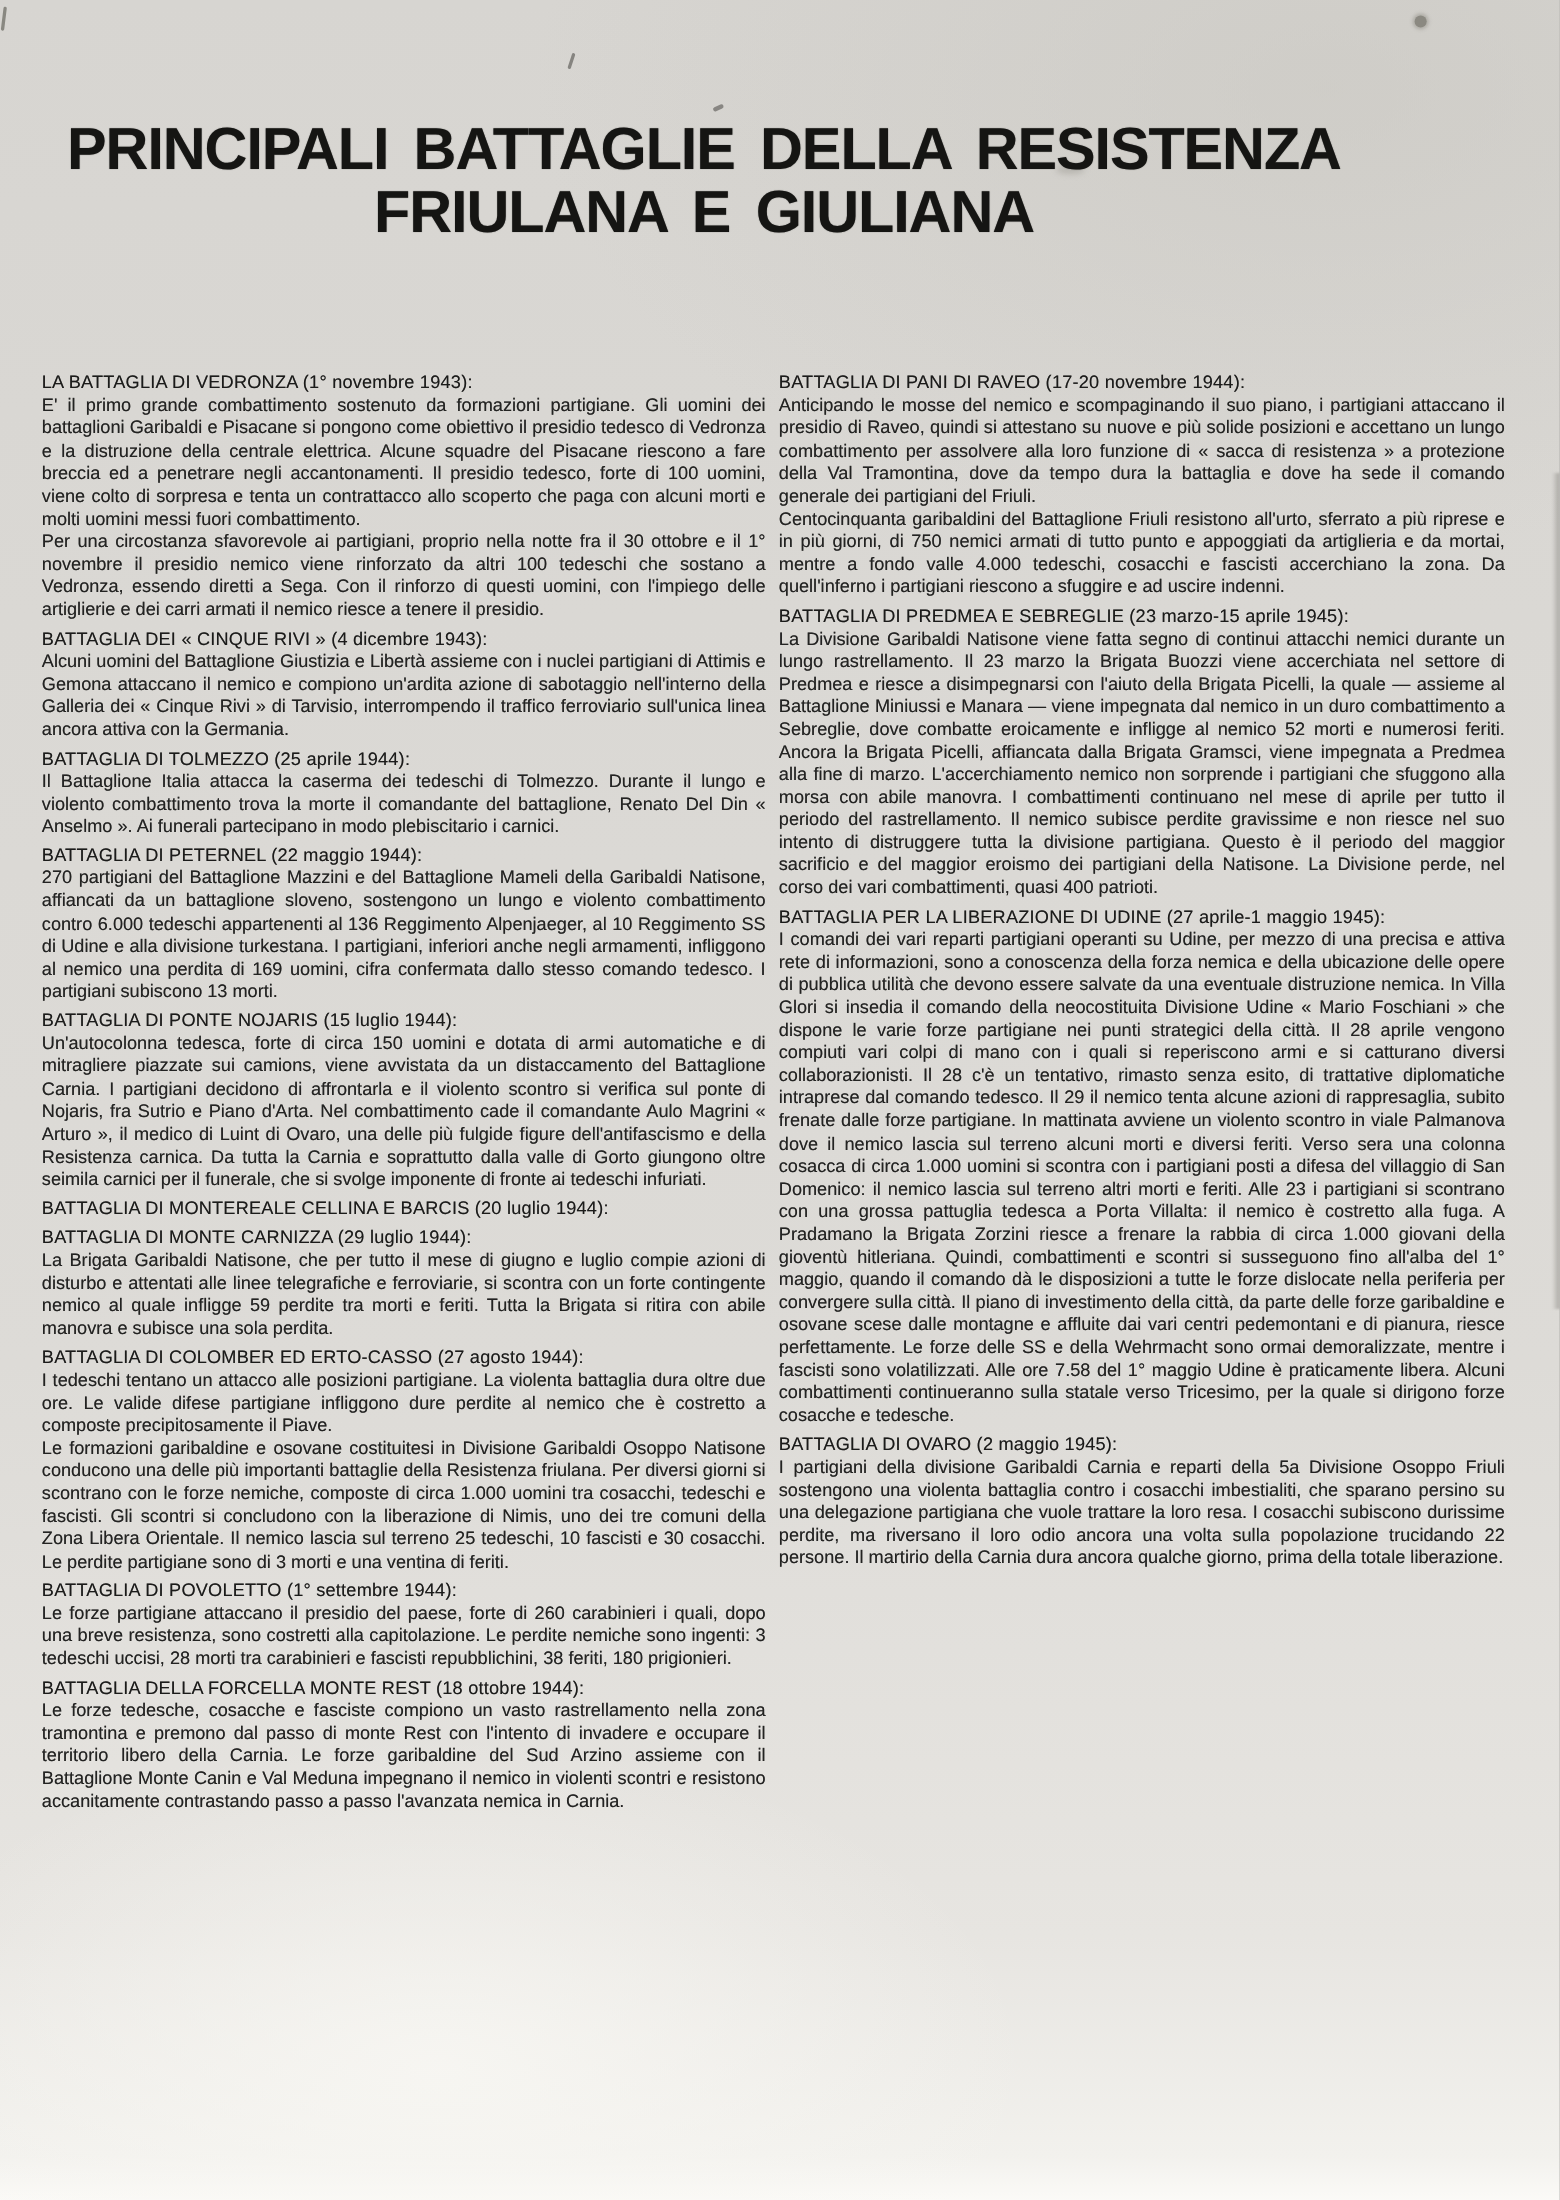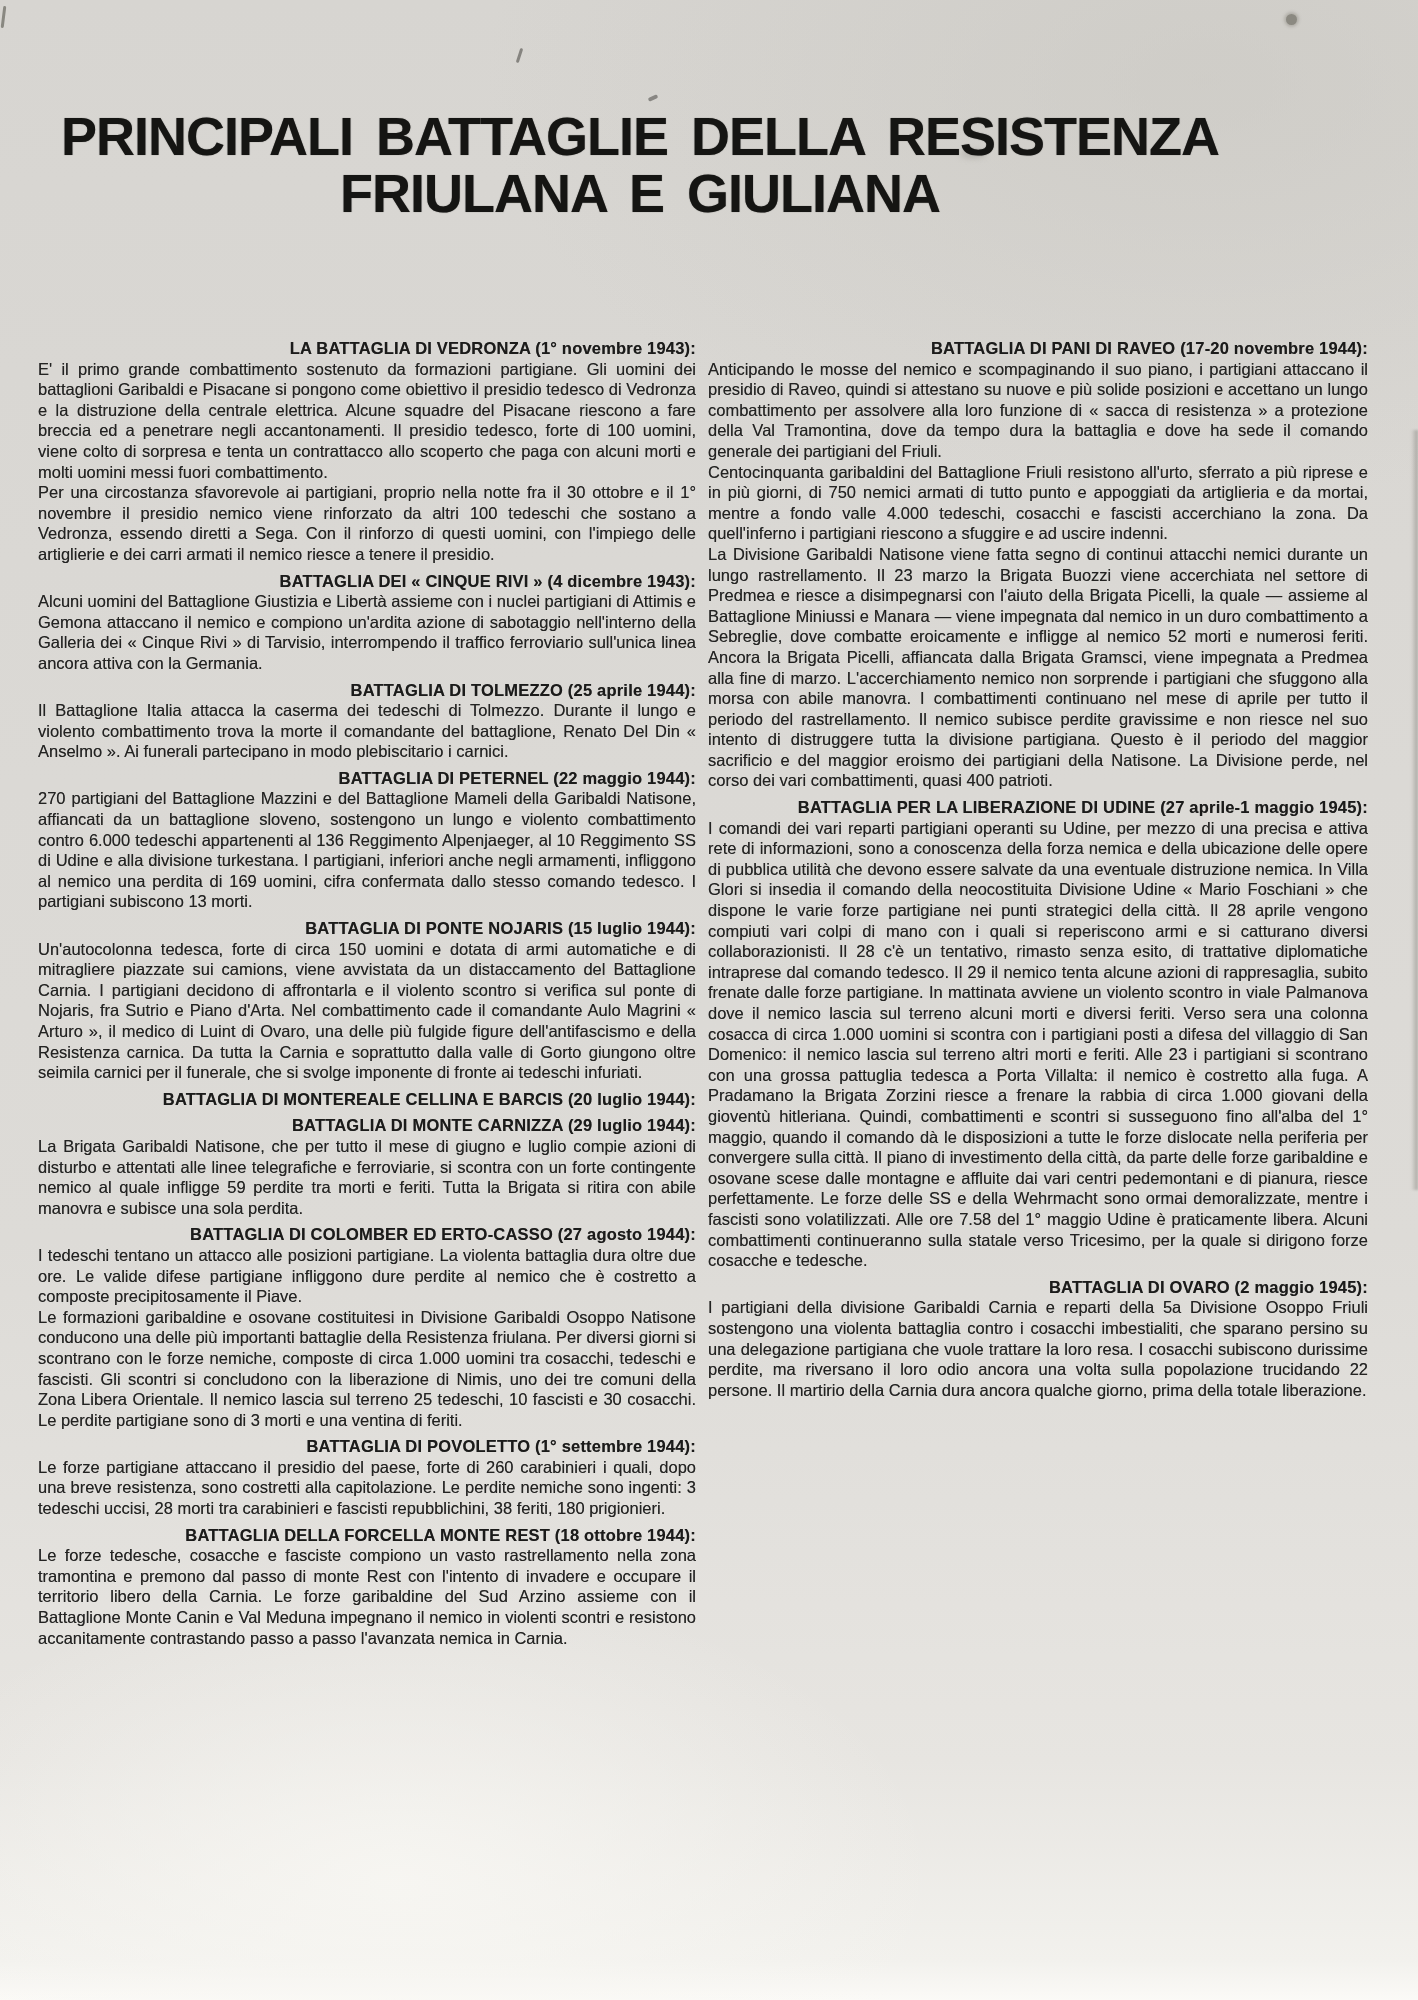--- a/index.html
+++ b/index.html
@@ -46,24 +46,24 @@
     text-align:justify;
     font-size:16.5px;
     line-height:20.6px;
     color:#232322;
     text-shadow:0 0 .5px rgba(35,35,34,.55);
   }
   .col-left{left:38px;width:658px;}
   .col-right{left:708px;width:660px;}
   .section{margin:0;}
   .bh{
-    font-weight:700;
+    font-weight:400;
     letter-spacing:.2px;
     margin-top:6px;
-    text-align:right;
+    text-align:left;
     color:#1b1b1a;
   }
   .section:first-child .bh{margin-top:0;}
   .bp{margin:0;padding:0;}
 </style>
 </head>
 <body>
 
 <div class="photo">
 
@@ -124,20 +124,21 @@
         <p class="bp">Le forze tedesche, cosacche e fasciste compiono un vasto rastrellamento nella zona tramontina e premono dal passo di monte Rest con l'intento di invadere e occupare il territorio libero della Carnia. Le forze garibaldine del Sud Arzino assieme con il Battaglione Monte Canin e Val Meduna impegnano il nemico in violenti scontri e resistono accanitamente contrastando passo a passo l'avanzata nemica in Carnia.</p>
       </div>
     </div>
   <div class="col col-right">
       <div class="section">
         <div class="bh">BATTAGLIA DI PANI DI RAVEO (17-20 novembre 1944):</div>
         <p class="bp">Anticipando le mosse del nemico e scompaginando il suo piano, i partigiani attaccano il presidio di Raveo, quindi si attestano su nuove e più solide posizioni e accettano un lungo combattimento per assolvere alla loro funzione di « sacca di resistenza » a protezione della Val Tramontina, dove da tempo dura la battaglia e dove ha sede il comando generale dei partigiani del Friuli.</p>
         <p class="bp">Centocinquanta garibaldini del Battaglione Friuli resistono all'urto, sferrato a più riprese e in più giorni, di 750 nemici armati di tutto punto e appoggiati da artiglieria e da mortai, mentre a fondo valle 4.000 tedeschi, cosacchi e fascisti accerchiano la zona. Da quell'inferno i partigiani riescono a sfuggire e ad uscire indenni.</p>
       </div>
       <div class="section">
+        <div class="bh">BATTAGLIA DI PREDMEA E SEBREGLIE (23 marzo-15 aprile 1945):</div>
         <p class="bp">La Divisione Garibaldi Natisone viene fatta segno di continui attacchi nemici durante un lungo rastrellamento. Il 23 marzo la Brigata Buozzi viene accerchiata nel settore di Predmea e riesce a disimpegnarsi con l'aiuto della Brigata Picelli, la quale — assieme al Battaglione Miniussi e Manara — viene impegnata dal nemico in un duro combattimento a Sebreglie, dove combatte eroicamente e infligge al nemico 52 morti e numerosi feriti. Ancora la Brigata Picelli, affiancata dalla Brigata Gramsci, viene impegnata a Predmea alla fine di marzo. L'accerchiamento nemico non sorprende i partigiani che sfuggono alla morsa con abile manovra. I combattimenti continuano nel mese di aprile per tutto il periodo del rastrellamento. Il nemico subisce perdite gravissime e non riesce nel suo intento di distruggere tutta la divisione partigiana. Questo è il periodo del maggior sacrificio e del maggior eroismo dei partigiani della Natisone. La Divisione perde, nel corso dei vari combattimenti, quasi 400 patrioti.</p>
       </div>
       <div class="section">
         <div class="bh">BATTAGLIA PER LA LIBERAZIONE DI UDINE (27 aprile-1 maggio 1945):</div>
         <p class="bp">I comandi dei vari reparti partigiani operanti su Udine, per mezzo di una precisa e attiva rete di informazioni, sono a conoscenza della forza nemica e della ubicazione delle opere di pubblica utilità che devono essere salvate da una eventuale distruzione nemica. In Villa Glori si insedia il comando della neocostituita Divisione Udine « Mario Foschiani » che dispone le varie forze partigiane nei punti strategici della città. Il 28 aprile vengono compiuti vari colpi di mano con i quali si reperiscono armi e si catturano diversi collaborazionisti. Il 28 c'è un tentativo, rimasto senza esito, di trattative diplomatiche intraprese dal comando tedesco. Il 29 il nemico tenta alcune azioni di rappresaglia, subito frenate dalle forze partigiane. In mattinata avviene un violento scontro in viale Palmanova dove il nemico lascia sul terreno alcuni morti e diversi feriti. Verso sera una colonna cosacca di circa 1.000 uomini si scontra con i partigiani posti a difesa del villaggio di San Domenico: il nemico lascia sul terreno altri morti e feriti. Alle 23 i partigiani si scontrano con una grossa pattuglia tedesca a Porta Villalta: il nemico è costretto alla fuga. A Pradamano la Brigata Zorzini riesce a frenare la rabbia di circa 1.000 giovani della gioventù hitleriana. Quindi, combattimenti e scontri si susseguono fino all'alba del 1° maggio, quando il comando dà le disposizioni a tutte le forze dislocate nella periferia per convergere sulla città. Il piano di investimento della città, da parte delle forze garibaldine e osovane scese dalle montagne e affluite dai vari centri pedemontani e di pianura, riesce perfettamente. Le forze delle SS e della Wehrmacht sono ormai demoralizzate, mentre i fascisti sono volatilizzati. Alle ore 7.58 del 1° maggio Udine è praticamente libera. Alcuni combattimenti continueranno sulla statale verso Tricesimo, per la quale si dirigono forze cosacche e tedesche.</p>
       </div>
       <div class="section">
         <div class="bh">BATTAGLIA DI OVARO (2 maggio 1945):</div>
         <p class="bp">I partigiani della divisione Garibaldi Carnia e reparti della 5a Divisione Osoppo Friuli sostengono una violenta battaglia contro i cosacchi imbestialiti, che sparano persino su una delegazione partigiana che vuole trattare la loro resa. I cosacchi subiscono durissime perdite, ma riversano il loro odio ancora una volta sulla popolazione trucidando 22 persone. Il martirio della Carnia dura ancora qualche giorno, prima della totale liberazione.</p>
       </div>

